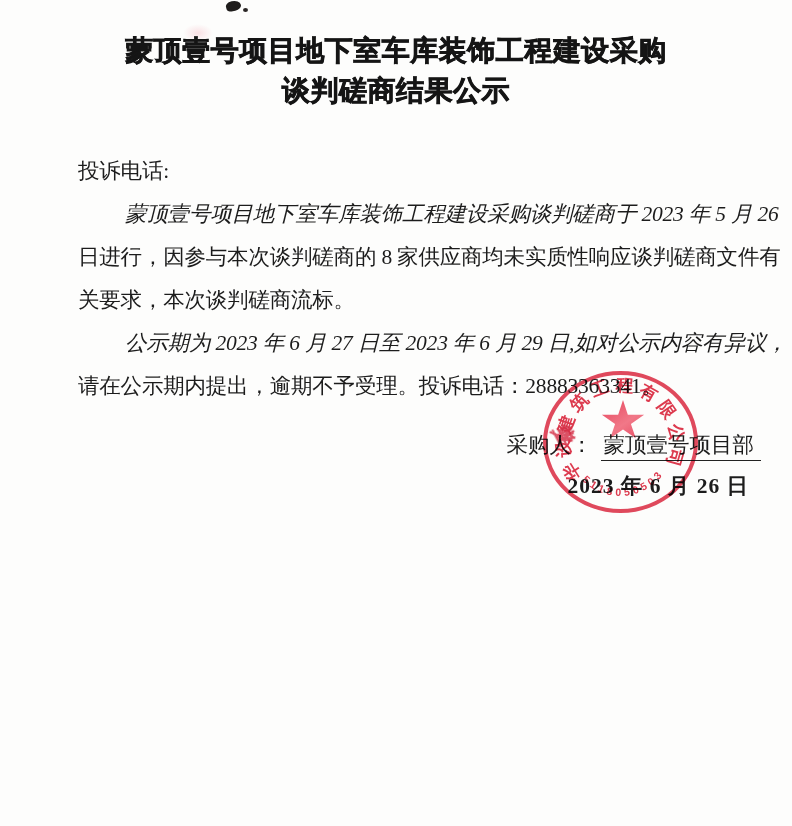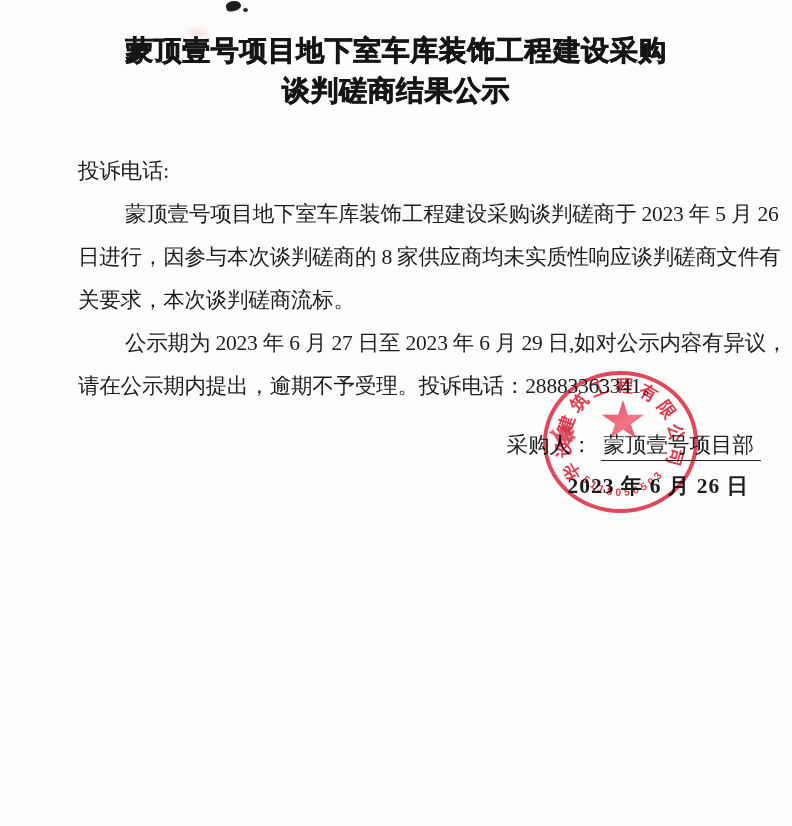--- a/index.html
+++ b/index.html
@@ -40,21 +40,21 @@
   }
   
   .body-text{
     position:absolute;top:150px;left:78px;width:668px;
   }
   .body-line{
     font-size:21.5px;line-height:43px;
     letter-spacing:-.2px;
     white-space:nowrap;
   }
-  .body-line.indent{ text-indent:47px; }
+  .body-line.indent{ text-indent:47px;font-style:italic; }
   
   .sign-line{
     position:absolute;top:431px;right:55px;
     font-size:21.5px;line-height:28px;white-space:nowrap;
   }
   .sign-name{
     margin-left:8px;
     border-bottom:1.6px solid #222;
     padding:0 7px 3px 3px;
   }

